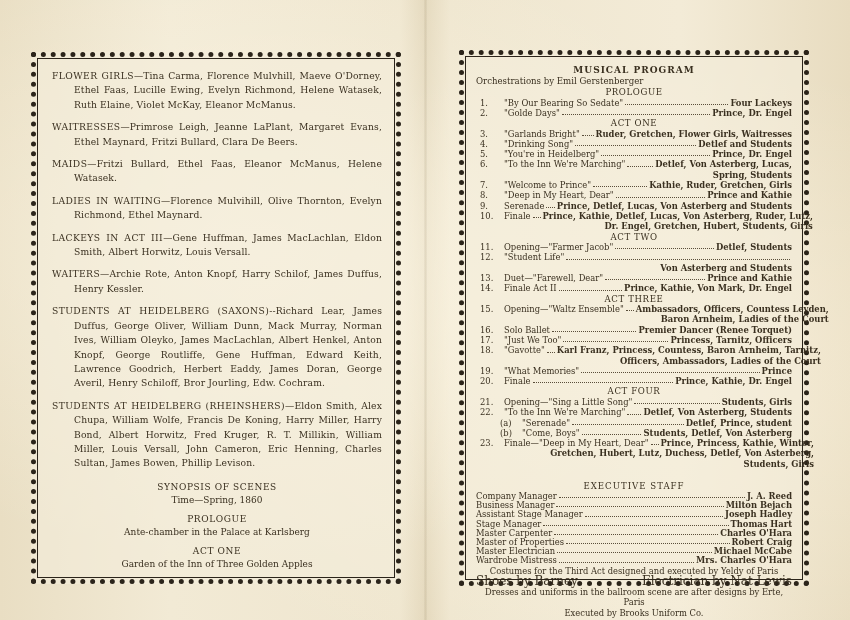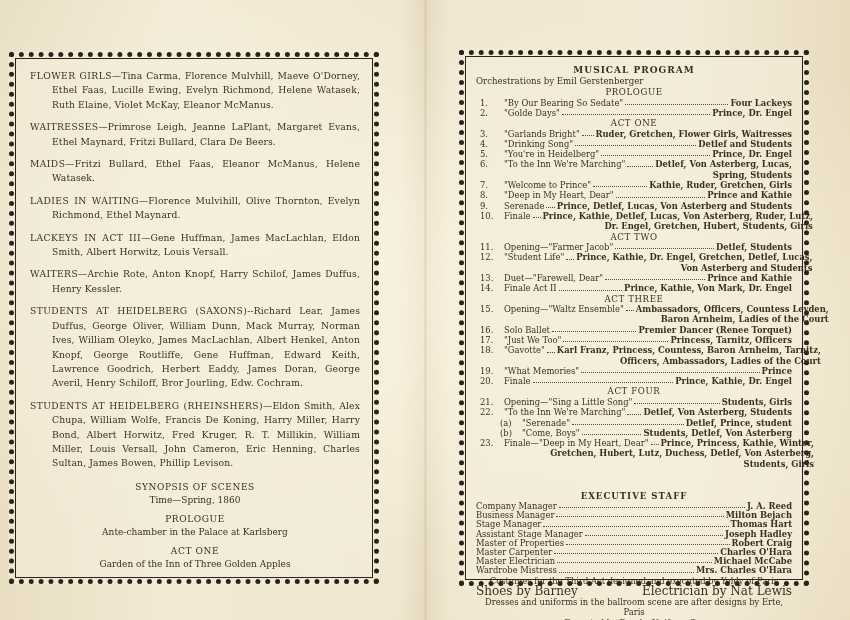--- a/index.html
+++ b/index.html
@@ -20,21 +20,21 @@
   .fold {
     position:absolute; left:424px; top:0; width:3px; height:620px;
     background:linear-gradient(90deg, rgba(0,0,0,0.03), rgba(120,100,60,0.12), rgba(0,0,0,0.03));
   }
   .page {
     position:absolute; box-sizing:border-box;
     border:5px dotted #2b241a;
     outline:1px solid #2b241a; outline-offset:-7px;
     background:rgba(244,237,218,0.6);
   }
-  #left-page { left:9px; top:52px; width:370px; height:532px; padding:12px 14px 10px 16px; }
+  #left-page { left:31px; top:52px; width:370px; height:532px; padding:12px 14px 10px 16px; }
   #right-page { left:459px; top:50px; width:350px; height:536px; padding:10px 12px 6px 12px; }
 
   .cast-entry {
     font-size:9.2px; line-height:14.4px; margin:0 0 8px 0;
     padding-left:22px; text-indent:-22px; text-align:justify;
     letter-spacing:0.15px;
   }
   .cast-entry .role { text-transform:uppercase; letter-spacing:0.4px; }
   .synopsis { text-align:center; font-size:9px; line-height:13.5px; margin-top:10px; }
   .synopsis .heading { letter-spacing:0.6px; }
@@ -47,21 +47,21 @@
   .num-row .body { flex:1; }
   .leader { display:flex; align-items:flex-end; }
   .leader .l { white-space:nowrap; }
   .leader .dots { flex:1; border-bottom:1px dotted #5a4e3a; margin:0 2px 3px 2px; min-width:8px; }
   .leader .r { white-space:nowrap; font-weight:bold; }
   .cont { text-align:right; font-weight:bold; }
   .sub-row { display:flex; font-size:8.4px; line-height:10.3px; padding-left:24px; }
   .sub-row .lab { width:22px; flex:none; }
   .sub-row .body { flex:1; }
 
-  .staff-head { font-size:8.6px; font-weight:bold; text-align:center; letter-spacing:1px; margin-top:22px; line-height:11px; }
+  .staff-head { font-size:8.6px; font-weight:normal; text-align:center; letter-spacing:1px; margin-top:12px; line-height:11px; }
   .staff-row { font-size:8.4px; line-height:9.2px; }
   .credit { font-size:8.4px; line-height:10.6px; text-align:center; }
   .credit-split { display:flex; justify-content:space-between; font-size:12px; line-height:10.6px; }
 </style>
 </head>
 <body>
 
 <div class="paper"></div>
 <div class="fold"></div>
 
@@ -210,21 +210,20 @@
             <span class="r">Detlef, Students</span>
           </div>
         </div>
       </div>
       <div class="num-row">
         <span class="n">12.</span>
         <div class="body">
           <div class="leader">
             <span class="l">"Student Life"</span>
             <span class="dots"></span>
-            <span class="r">Prince, Kathie, Dr. Engel, Gretchen, Detlef, Lucas,</span>
           </div>
           <div class="cont">Von Asterberg and Students</div>
         </div>
       </div>
       <div class="num-row">
         <span class="n">13.</span>
         <div class="body">
           <div class="leader">
             <span class="l">Duet—"Farewell, Dear"</span>
             <span class="dots"></span>
@@ -360,38 +359,38 @@
         <span class="l">Company Manager</span>
         <span class="dots"></span>
         <span class="r">J. A. Reed</span>
       </div>
       <div class="staff-row leader">
         <span class="l">Business Manager</span>
         <span class="dots"></span>
         <span class="r">Milton Bejach</span>
       </div>
       <div class="staff-row leader">
+        <span class="l">Assistant Stage Manager</span>
+        <span class="dots"></span>
+        <span class="r">Joseph Hadley</span>
+      </div>
+      <div class="staff-row leader">
         <span class="l">Stage Manager</span>
         <span class="dots"></span>
         <span class="r">Thomas Hart</span>
       </div>
       <div class="staff-row leader">
-        <span class="l">Assistant Stage Manager</span>
-        <span class="dots"></span>
-        <span class="r">Joseph Hadley</span>
+        <span class="l">Master Carpenter</span>
+        <span class="dots"></span>
+        <span class="r">Charles O'Hara</span>
       </div>
       <div class="staff-row leader">
         <span class="l">Master of Properties</span>
         <span class="dots"></span>
         <span class="r">Robert Craig</span>
-      </div>
-      <div class="staff-row leader">
-        <span class="l">Master Carpenter</span>
-        <span class="dots"></span>
-        <span class="r">Charles O'Hara</span>
       </div>
       <div class="staff-row leader">
         <span class="l">Master Electrician</span>
         <span class="dots"></span>
         <span class="r">Michael McCabe</span>
       </div>
       <div class="staff-row leader">
         <span class="l">Wardrobe Mistress</span>
         <span class="dots"></span>
         <span class="r">Mrs. Charles O'Hara</span>

